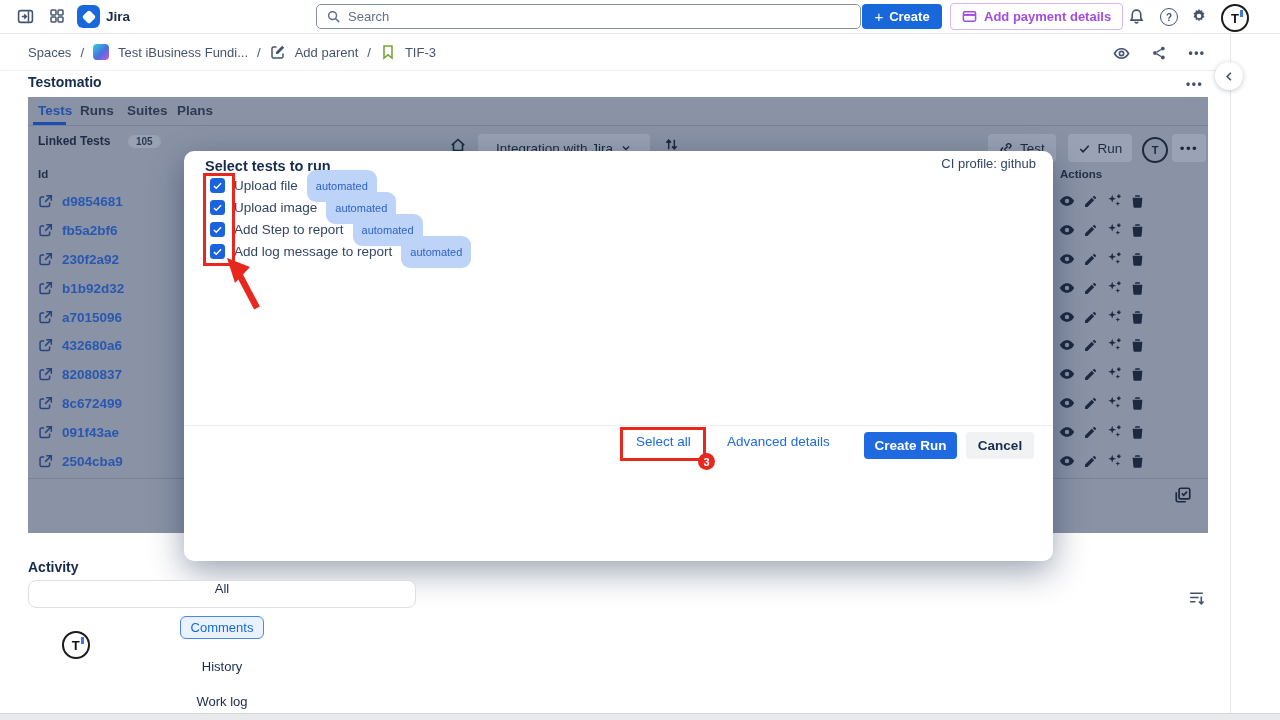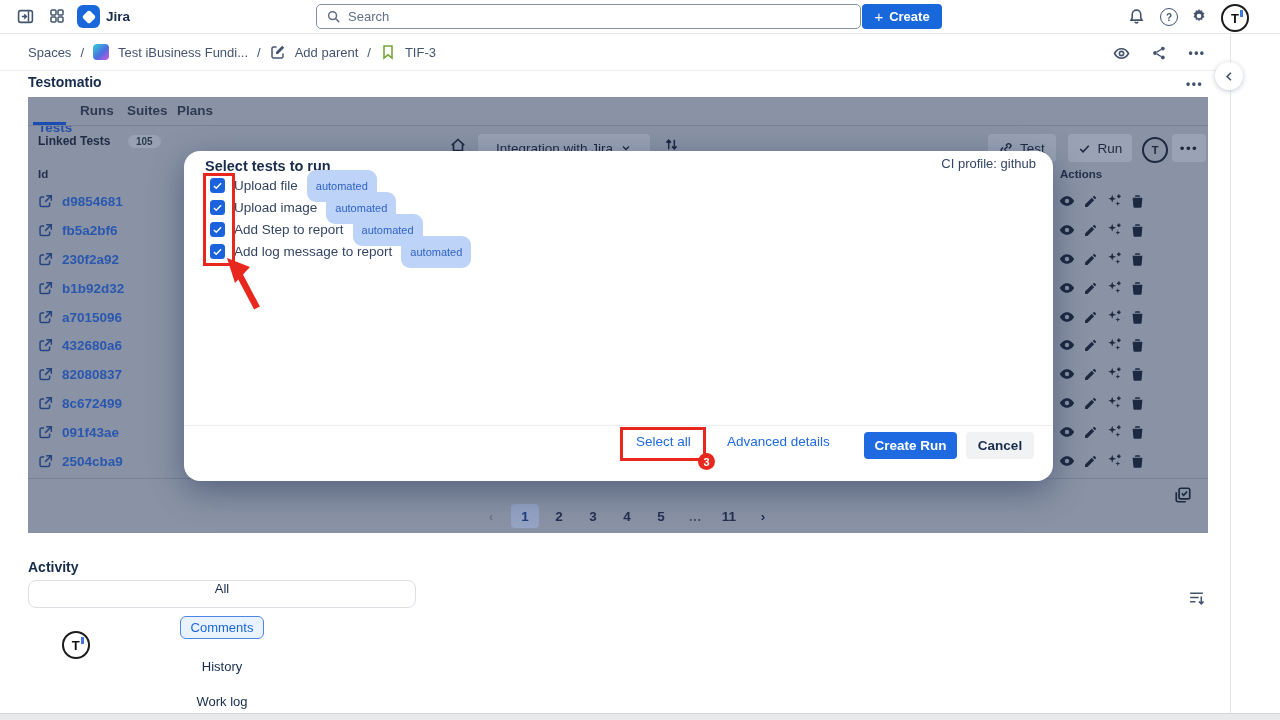--- a/index.html
+++ b/index.html
@@ -37,38 +37,38 @@
   .vdiv{left:1230px;top:33px;width:1px;height:687px;background:#e4e6ea;}
   .collapse{left:1215px;top:62px;width:28px;height:28px;border-radius:50%;background:#fff;
             box-shadow:0 1px 5px rgba(9,30,66,.25);color:#44546f;}
   .hdiv{left:0;top:70px;width:1230px;height:1px;background:#eceef1;}
 
   .sect-title{font-weight:bold;font-size:14px;color:#172b4d;}
 
   
   .panel{left:28px;top:97px;width:1180px;height:436px;background:#8a93a6;}
   .ptab{font-weight:bold;font-size:13.5px;color:#2e3a52;}
-  .ptab.active{color:#2750a8;margin-top:17px;}
+  .ptab.active{color:#2750a8;}
   .tabline{left:5px;top:25px;width:33px;height:3px;background:#1c4db3;}
   .pdivider{background:#798397;height:1px;}
   .pillcount{background:#99a2b3;color:#2c3950;border-radius:9px;padding:1px 8px;font-size:10px;font-weight:bold;}
   .pbtn{background:#9aa3b5;border-radius:4px;color:#1d2940;font-weight:500;display:flex;align-items:center;
         justify-content:center;gap:7px;font-size:13.5px;}
   .colhdr{font-weight:bold;font-size:11.5px;color:#232f48;}
   .trow-id{display:flex;align-items:center;gap:9px;color:#2a57ae;font-weight:bold;font-size:13.5px;}
   .actrow{display:flex;align-items:center;gap:8px;color:#1d2940;}
   .pg{display:flex;align-items:center;gap:6px;}
   .pgitem{min-width:24px;height:24px;border-radius:4px;color:#243050;font-weight:bold;font-size:13.5px;
           display:flex;align-items:center;justify-content:center;padding:0 2px;}
   .pgitem.active{background:#95a3c4;color:#1d3f7e;}
   .pgprev{color:#6b7689;}
   .plogo{width:22px;height:22px;border:2px solid #1d2940;border-radius:50%;color:#1d2940;font-weight:bold;font-size:11px;}
 
   
-  .modal{left:184px;top:151px;width:869px;height:330px;background:#fff;border-radius:16px;
+  .modal{left:184px;top:151px;width:869px;height:410px;background:#fff;border-radius:10px;
          box-shadow:0 10px 34px rgba(9,30,66,.42);}
   .m-title{left:21px;top:7px;font-weight:bold;font-size:14.5px;color:#172b4d;}
   .m-ci{right:17px;top:5px;font-size:13px;color:#344563;}
   .m-row{left:26px;height:17px;display:flex;align-items:center;gap:9px;}
   .cbx{width:15px;height:15px;border-radius:3.5px;background:#1b63dd;}
   .m-label{color:#344563;font-size:13.5px;}
   .badge{background:#bed3f8;color:#2f62c8;font-size:11px;border-radius:9px;padding:10px 9px;}
   .redbox{border:3px solid #e8281e;}
   .m-footdiv{left:0;top:274px;width:869px;height:1px;background:#ebecf0;}
   .m-link{color:#1f6ae0;font-size:13.5px;font-weight:500;}
@@ -214,20 +214,28 @@
         <svg width="15" height="15">
           <use href="#i-mag"></use>
         </svg>
       </span>
     <span>Search</span>
   </div>
   <div class="a btn-create">
     <span style="font-size:15px;font-weight:normal">+</span>
     <span>Create</span>
   </div>
+  <div class="a btn-pay">
+    <span class="i">
+        <svg width="15" height="15">
+          <use href="#i-card"></use>
+        </svg>
+      </span>
+    <span>Add payment details</span>
+  </div>
   <div class="a i navicon" style="left:1128px;top:8px">
       <svg width="17" height="17">
         <use href="#i-bell"></use>
       </svg>
     </div>
   <div class="a i ring" style="left:1160px;top:8px">?</div>
   <div class="a i navicon" style="left:1191px;top:8px">
       <svg width="16" height="16">
         <use href="#i-gear"></use>
       </svg>

